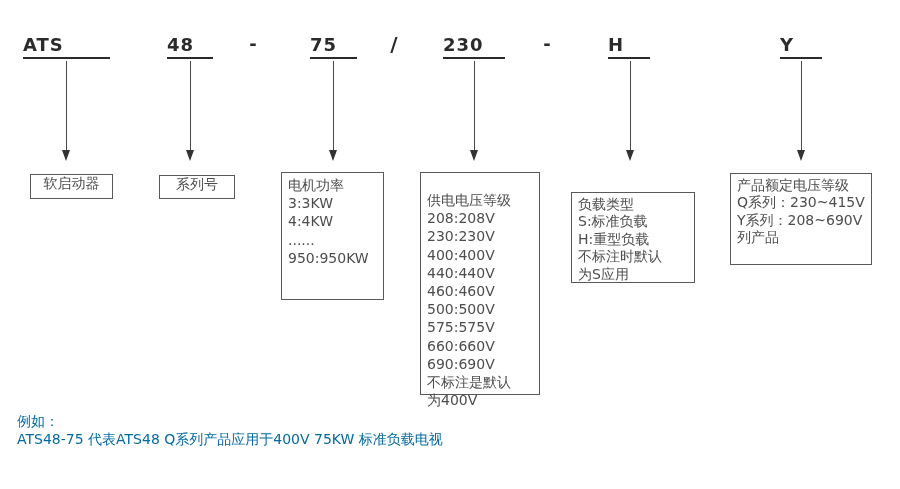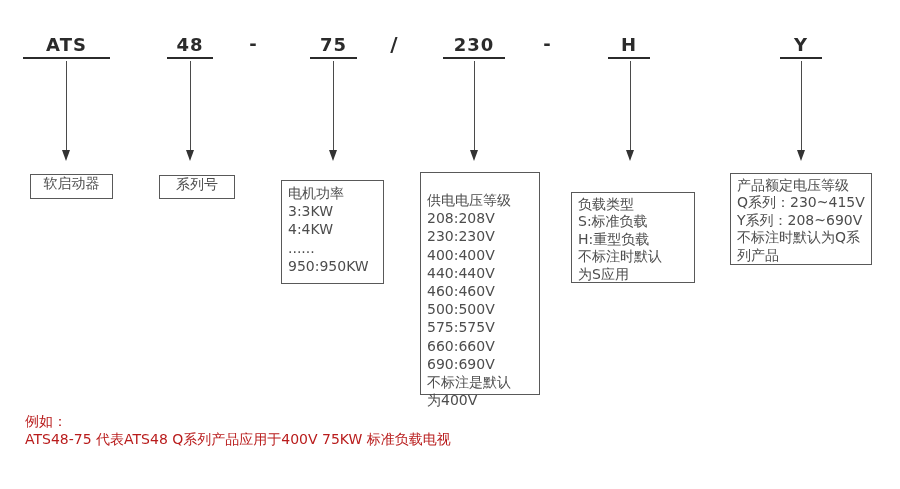--- a/index.html
+++ b/index.html
@@ -10,21 +10,20 @@
     background: #ffffff;
     font-family: "DejaVu Sans", "Liberation Sans", sans-serif;
     overflow: hidden;
   }
   
   .seg {
     position: absolute;
     top: 33px;
     height: 24px;
     line-height: 24px;
-    text-align: center;
     font-size: 18px;
     font-weight: bold;
     color: #2b2b2b;
     border-bottom: 2px solid #2b2b2b;
     letter-spacing: 1px;
   }
   .sep {
     position: absolute;
     top: 31px;
     height: 26px;
@@ -63,24 +62,24 @@
     align-items: flex-start;
     justify-content: center;
   }
   .box.multi { padding: 3px 6px 0 6px; }
   .box .ln { white-space: nowrap; }
   .lh18 .ln { line-height: 18.2px; }
   .lh17 .ln { line-height: 17.4px; }
   
   .example {
     position: absolute;
-    left: 25px;
+    left: 17px;
     top: 412px;
     font-size: 14px;
-    color: #b91c1c;
+    color: #0369a1;
   }
   .example .ln { line-height: 18px; white-space: nowrap; }
 </style>
 </head>
 <body>
 
 <div class="canvas">
 
   <div class="seg" style="left:23px;  width:87px;">ATS</div>
   <div class="sep" style="left:246px; width:14px;">-</div>
@@ -118,21 +117,21 @@
   </div>
 
   <div class="box center" style="left:30px; top:174px; width:83px; height:25px;">
     <span class="ln">软启动器</span>
   </div>
 
   <div class="box center" style="left:159px; top:175px; width:76px; height:24px;">
     <span class="ln">系列号</span>
   </div>
 
-  <div class="box multi lh18" style="left:281px; top:180px; width:103px; height:104px;">
+  <div class="box multi lh18" style="left:281px; top:172px; width:103px; height:128px;">
     <div class="ln">电机功率</div>
     <div class="ln">3:3KW</div>
     <div class="ln">4:4KW</div>
     <div class="ln">......</div>
     <div class="ln">950:950KW</div>
   </div>
 
   <div class="box multi lh18" style="left:420px; top:172px; width:120px; height:223px; padding-top:18px;">
     <div class="ln">供电电压等级</div>
     <div class="ln">208:208V</div>
@@ -153,21 +152,20 @@
     <div class="ln">S:标准负载</div>
     <div class="ln">H:重型负载</div>
     <div class="ln">不标注时默认</div>
     <div class="ln">为S应用</div>
   </div>
 
   <div class="box multi lh17" style="left:730px; top:173px; width:142px; height:92px;">
     <div class="ln">产品额定电压等级</div>
     <div class="ln">Q系列：230~415V</div>
     <div class="ln">Y系列：208~690V</div>
-    <div class="ln">不标注时默认为Q系</div>
     <div class="ln">列产品</div>
   </div>
 
   <div class="example">
     <div class="ln">例如：</div>
     <div class="ln">ATS48-75 代表ATS48 Q系列产品应用于400V 75KW 标准负载电视</div>
   </div>
 
 </div>
 

